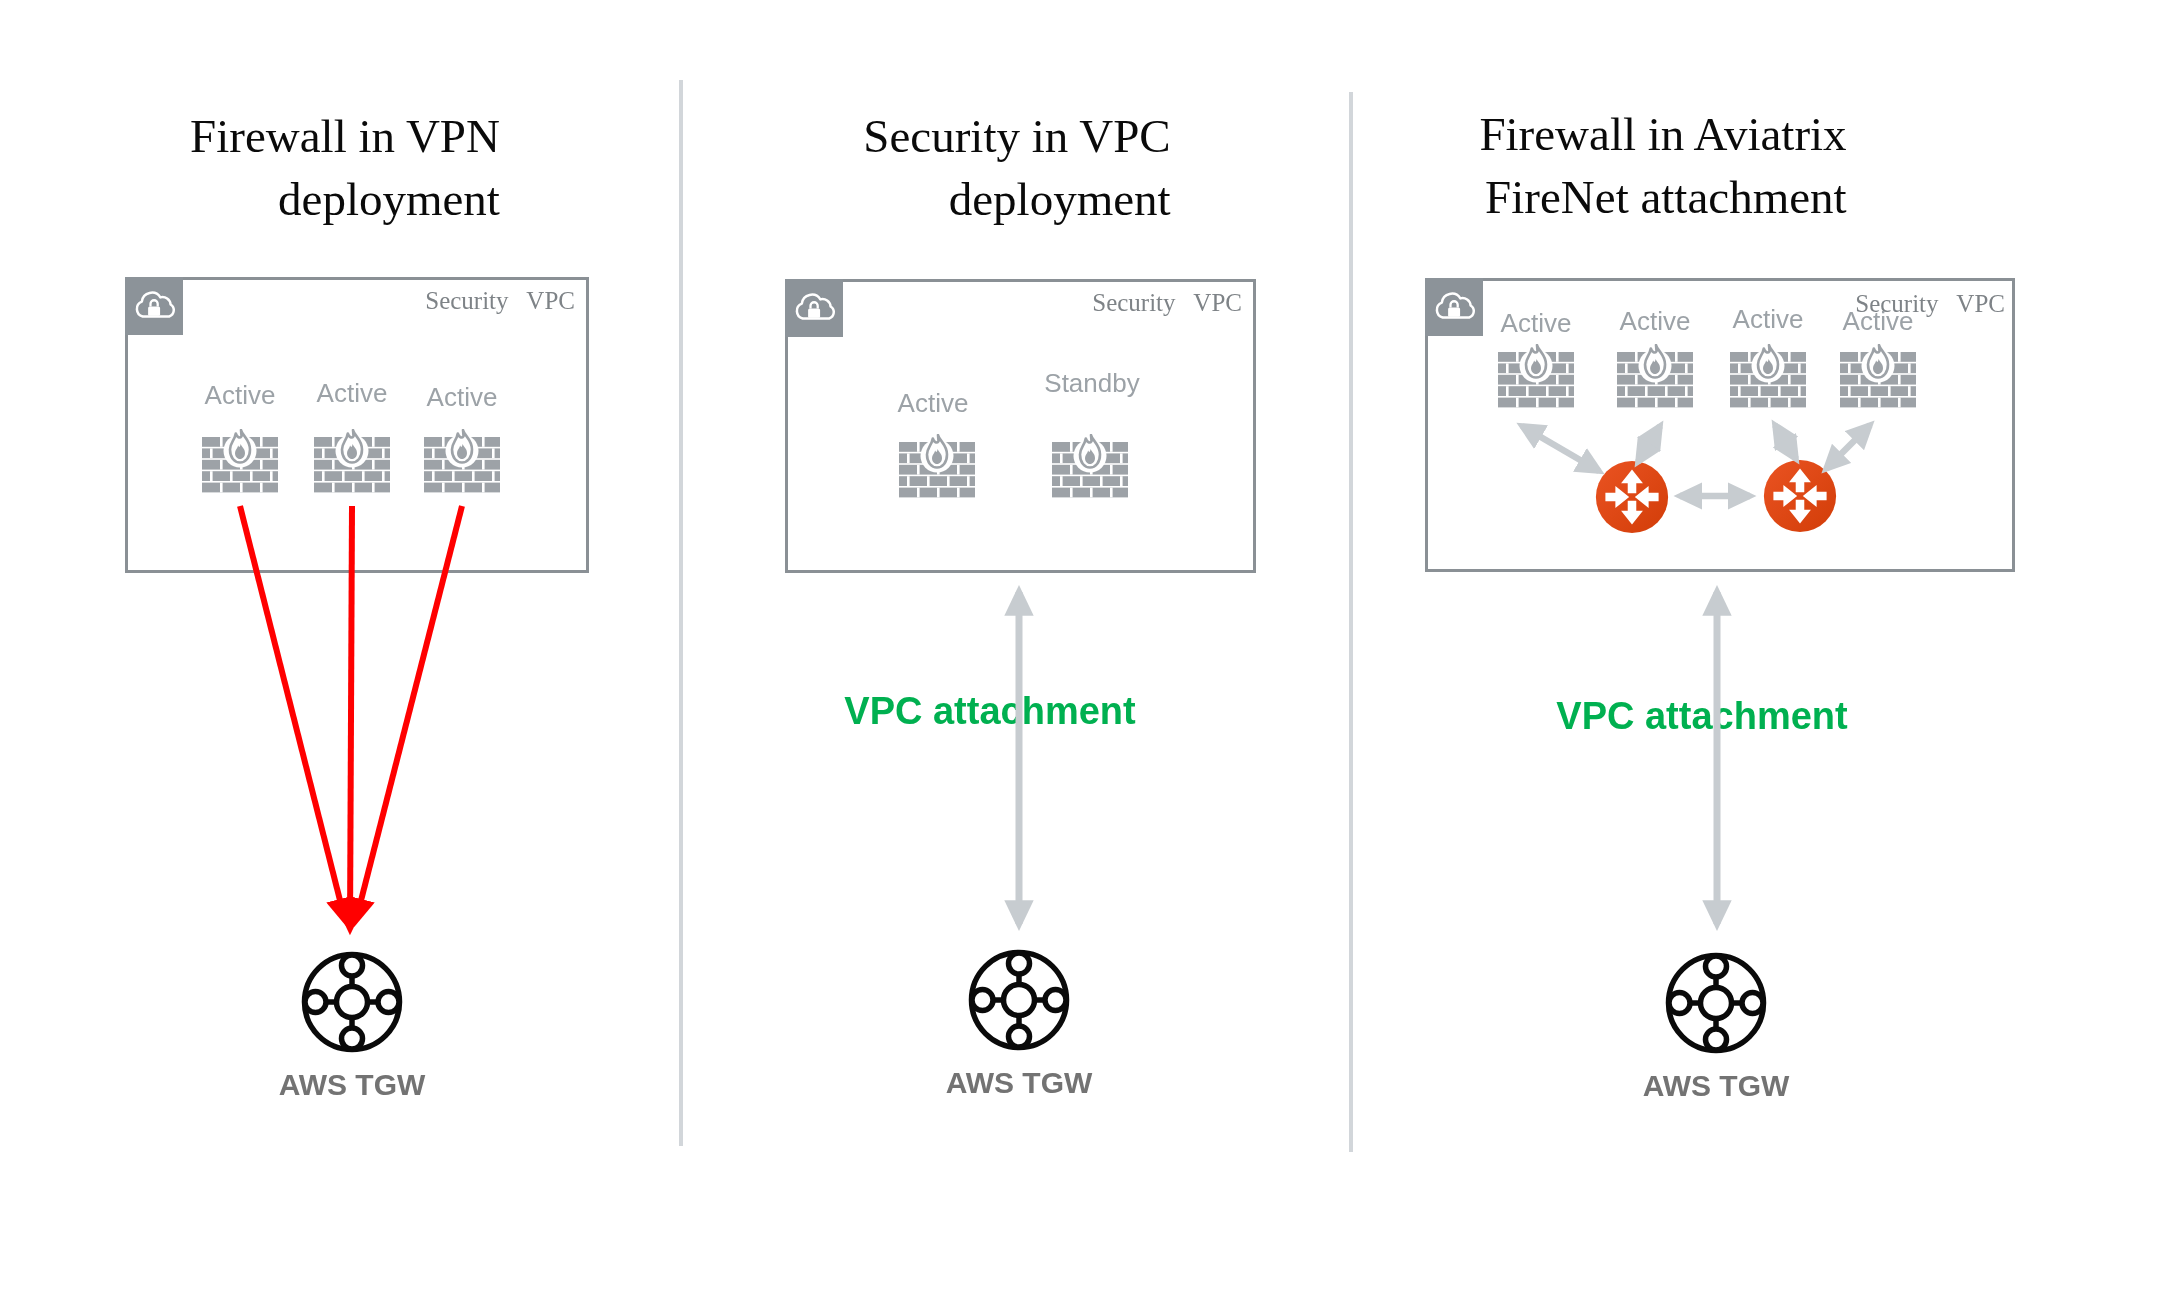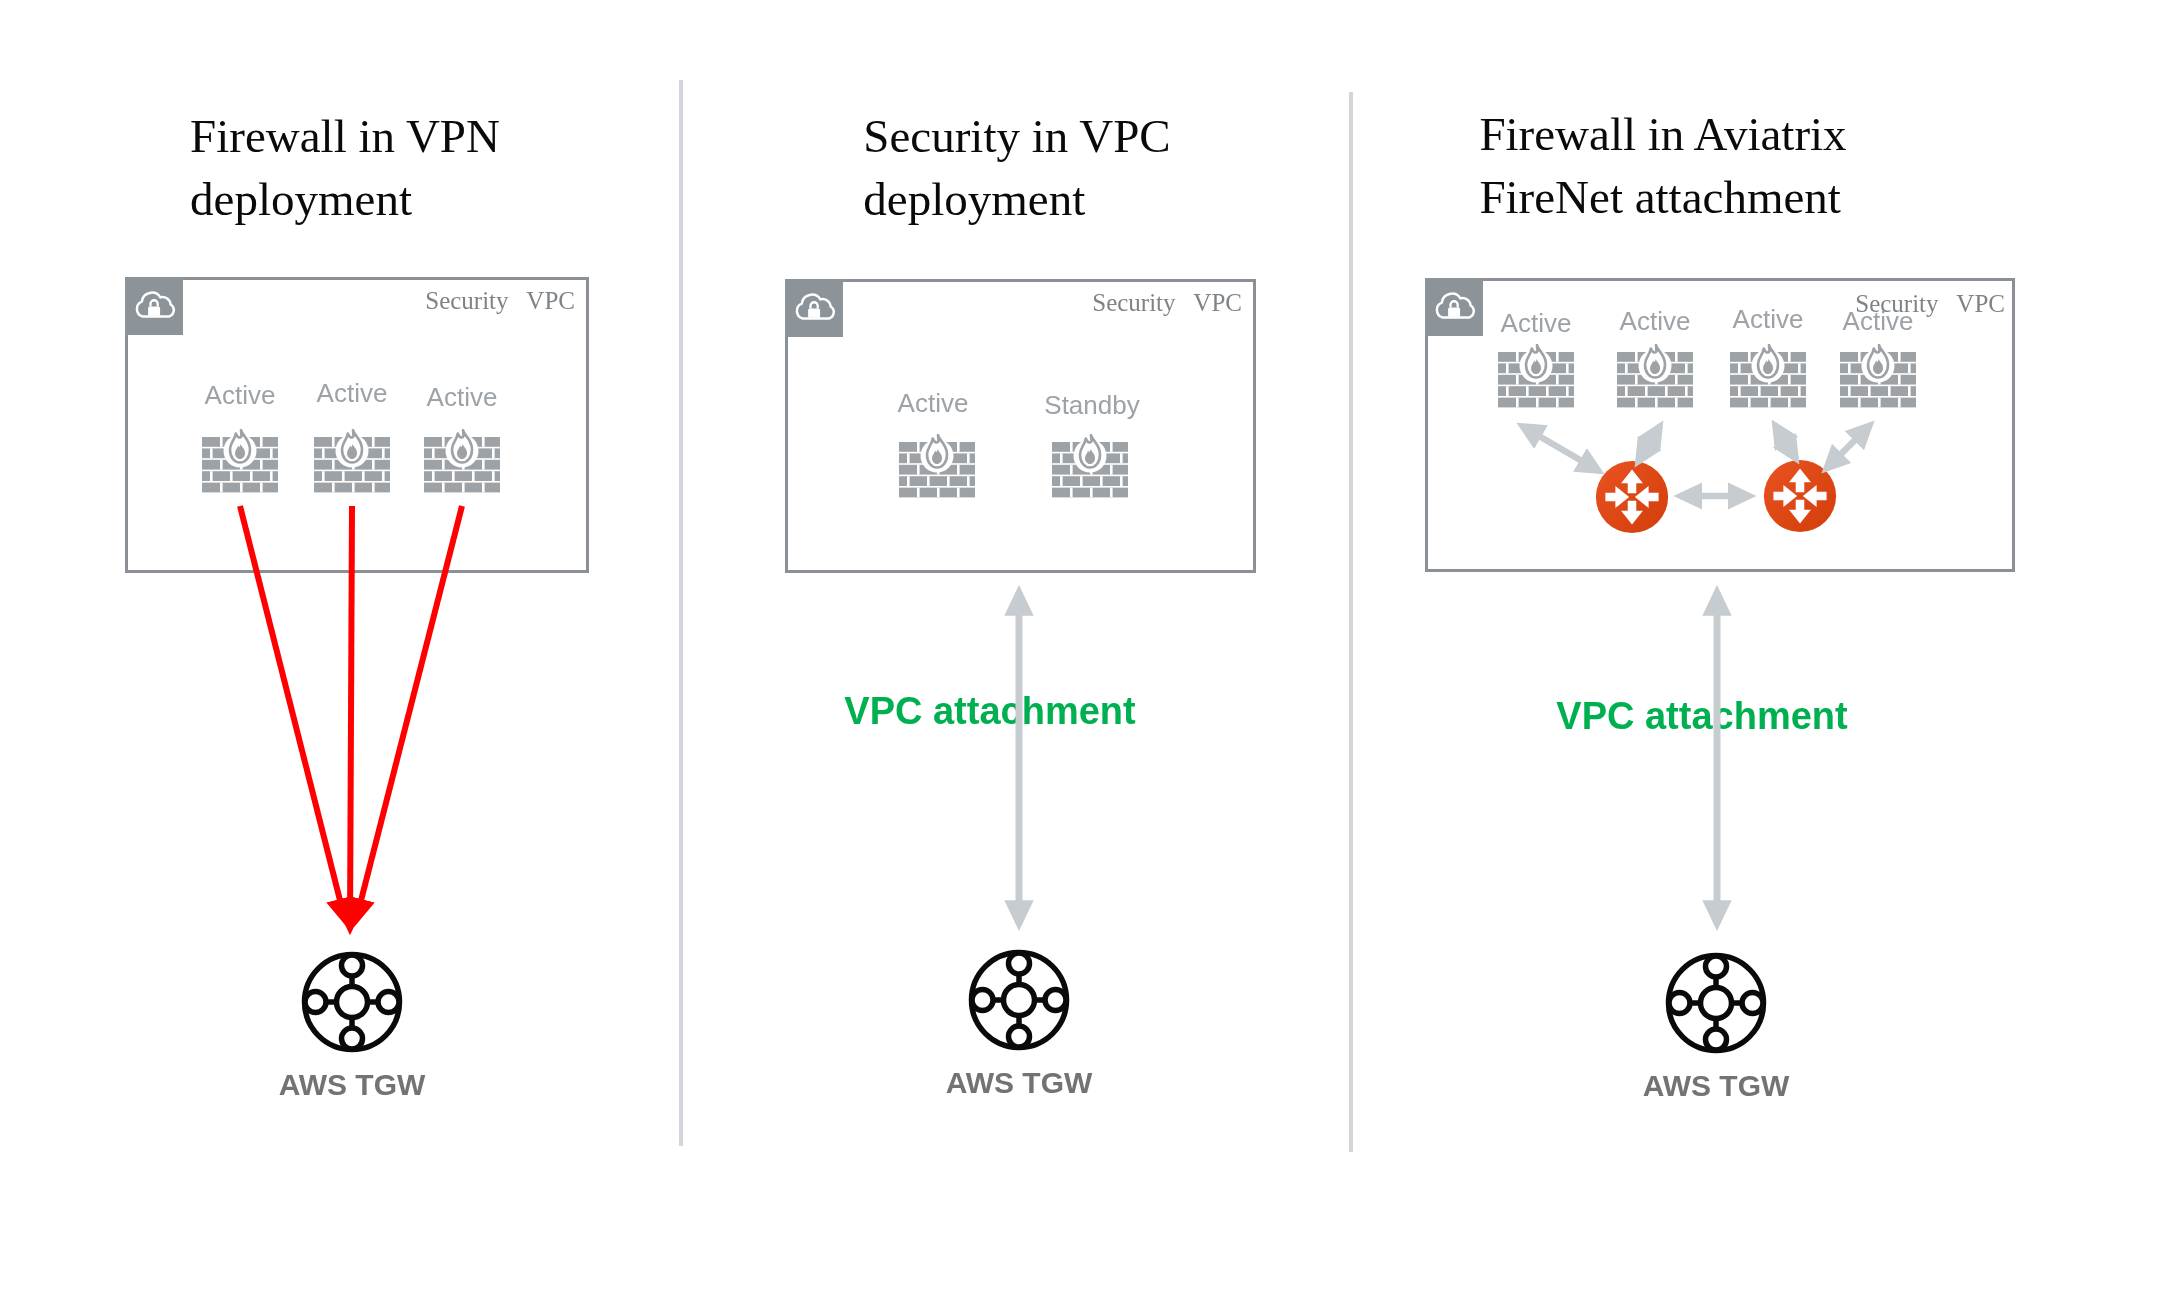--- a/index.html
+++ b/index.html
@@ -1,19 +1,19 @@
 <!DOCTYPE html>
 <html><head>
 <meta charset="utf-8">
 <style>
   html,body{margin:0;padding:0;background:#ffffff;}
   #canvas{position:relative;width:2178px;height:1290px;background:#ffffff;overflow:hidden;
           font-family:"Liberation Sans",sans-serif;}
   .divider{position:absolute;width:4px;background:#D2D6DA;}
-  .panel-title{position:absolute;transform:translateX(-50%);text-align:left;
+  .panel-title{position:absolute;transform:translateX(-50%);text-align:right;
     font-family:"Liberation Serif",serif;font-size:47px;line-height:63px;color:#0a0a0a;white-space:nowrap;}
   .vpc-box{position:absolute;border:3px solid #8A9095;background:#ffffff;box-sizing:border-box;}
   .badge{position:absolute;width:58px;height:58px;background:#8C9399;}
   .badge svg{position:absolute;left:7px;top:11px;}
   .vpc-label{position:absolute;text-align:right;font-family:"Liberation Serif",serif;
     font-size:25px;color:#7E8387;word-spacing:12px;}
   .state-label{position:absolute;transform:translateX(-50%);font-size:26px;font-weight:400;
     color:#9CA2A7;white-space:nowrap;}
   .firewall{position:absolute;width:80px;height:70px;}
   .gateway{position:absolute;width:76px;height:76px;}
@@ -148,21 +148,21 @@
 
   <div class="vpc-box" style="left:785px;top:279px;width:471px;height:294px"></div>
   <div class="badge" style="left:785px;top:279px">
     <svg width="44" height="38" viewBox="0 0 46 40">
         <use href="#cloud-sym"></use>
       </svg>
   </div>
   <div class="vpc-label" style="left:785px;top:289px;width:457px">Security VPC</div>
 
   <div class="state-label" style="left:933px;top:388px">Active</div>
-  <div class="state-label" style="left:1092px;top:390px">Standby</div>
+  <div class="state-label" style="left:1092px;top:368px">Standby</div>
 
   <div class="firewall" style="left:897px;top:434px">
     <svg width="80" height="66">
         <use href="#fw-sym"></use>
       </svg></div>
   <div class="firewall" style="left:1050px;top:434px">
     <svg width="80" height="66">
         <use href="#fw-sym"></use>
       </svg></div>
 

